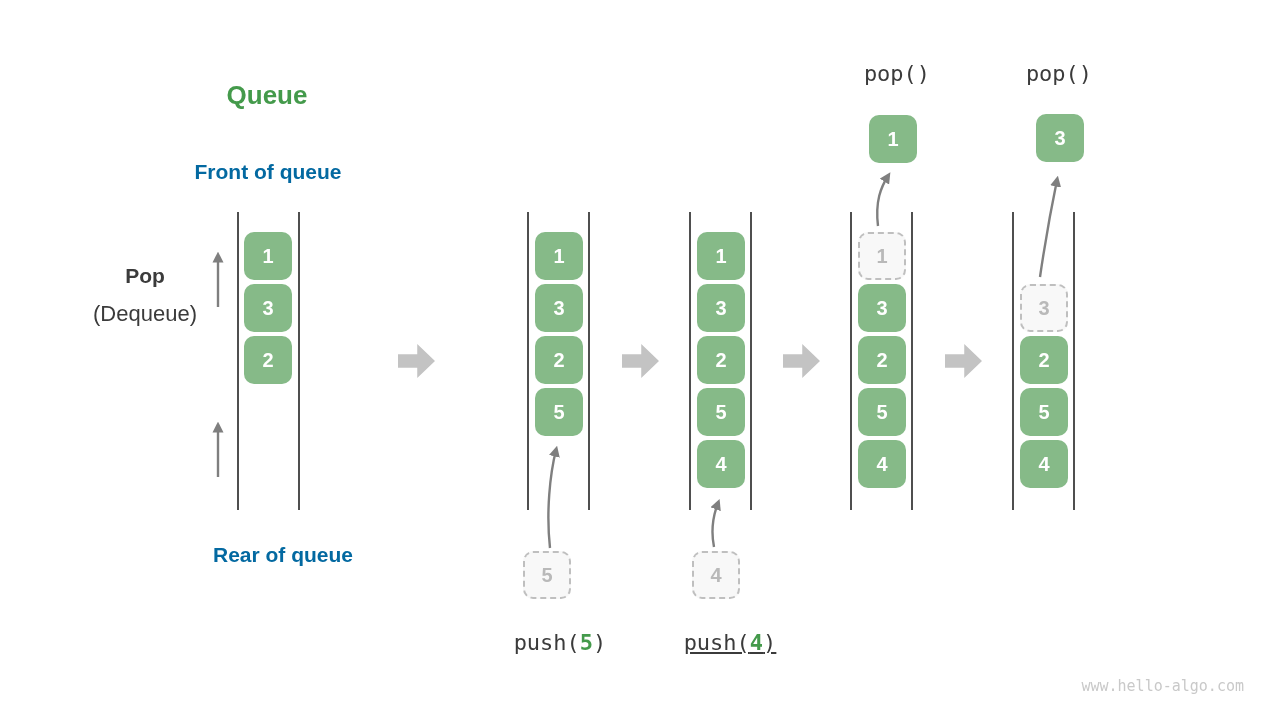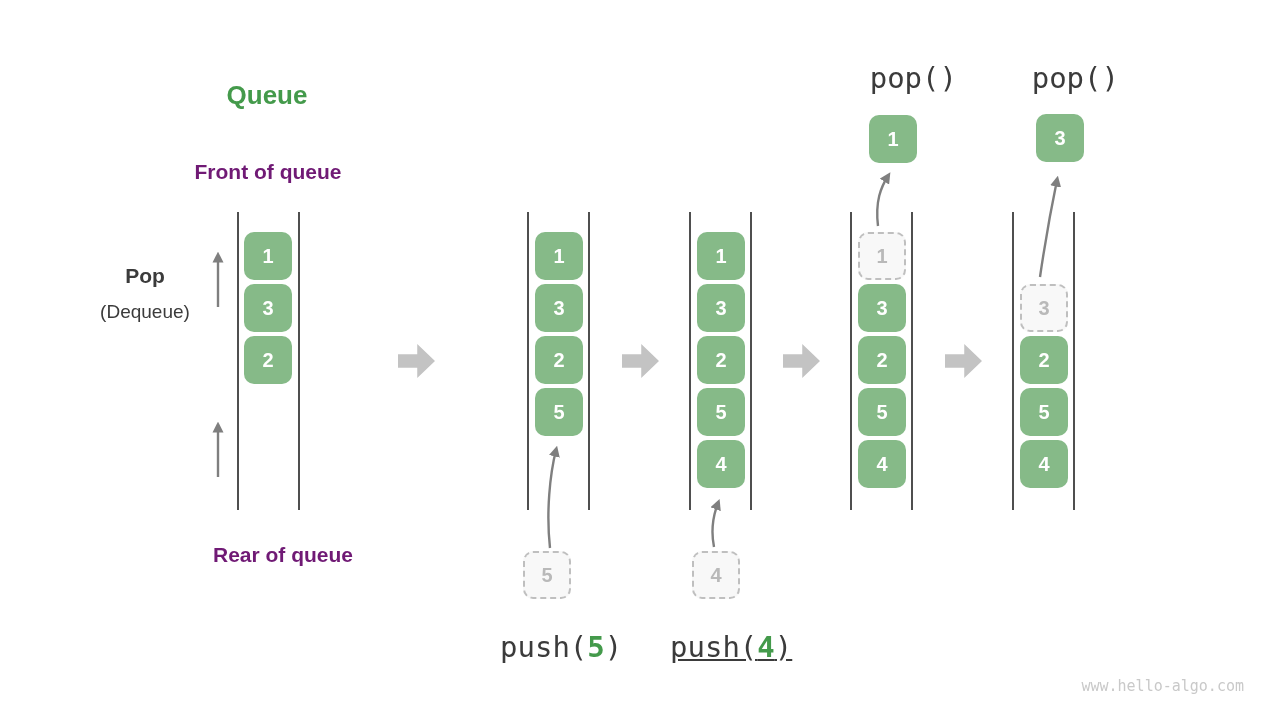--- a/index.html
+++ b/index.html
@@ -5,43 +5,43 @@
   html,body{margin:0;padding:0;background:#ffffff;}
   #canvas{
     position:relative;width:1280px;height:720px;background:#ffffff;overflow:hidden;
     font-family:"Liberation Sans", sans-serif;color:#3b3b3b;
   }
   .abs{position:absolute;}
   .title{
     font-size:26px;font-weight:bold;color:#449a4b;text-align:center;width:160px;margin-top:22px;
   }
   .hlabel{
-    font-size:21px;font-weight:bold;color:#701a75;text-align:center;width:180px;
+    font-size:21px;font-weight:bold;color:#0369a1;text-align:center;width:180px;
   }
   .sideblock{width:170px;text-align:center;line-height:1.75;}
   .sideblock .b{font-size:21px;font-weight:bold;}
-  .sideblock .r{font-size:19px;font-weight:normal;}
+  .sideblock .r{font-size:22px;font-weight:normal;}
   .wall{
     box-sizing:border-box;width:63px;height:298px;
     border-left:2px solid #4f4f4f;border-right:2px solid #4f4f4f;
   }
   .vbox{
     box-sizing:border-box;width:48px;height:48px;border-radius:10px;
     background:#86ba88;color:#ffffff;font-size:20px;font-weight:bold;
     display:flex;align-items:center;justify-content:center;
   }
   .ghost{
     box-sizing:border-box;width:48px;height:48px;border-radius:10px;
     border:2px dashed #bfbfbf;background:#f8f8f8;color:#b9b9b9;
     font-size:20px;font-weight:bold;
     display:flex;align-items:center;justify-content:center;
   }
   .mono{
-    font-family:"DejaVu Sans Mono", monospace;font-size:29px;color:#3b3b3b;
-    width:120px;text-align:right;white-space:nowrap;
+    font-family:"DejaVu Sans Mono", monospace;font-size:22px;color:#3b3b3b;
+    width:120px;text-align:center;white-space:nowrap;
   }
   .mono .g{color:#449a4b;font-weight:bold;}
   .barrow{
     width:37px;height:34px;background:#c3c3c3;
     clip-path:polygon(0 30%,52% 30%,52% 0,100% 50%,52% 100%,52% 70%,0 70%);
   }
   .watermark{
     font-family:"DejaVu Sans Mono", monospace;font-size:15px;color:#c9c9c9;
   }
   svg.overlay{position:absolute;left:0;top:0;pointer-events:none;}

